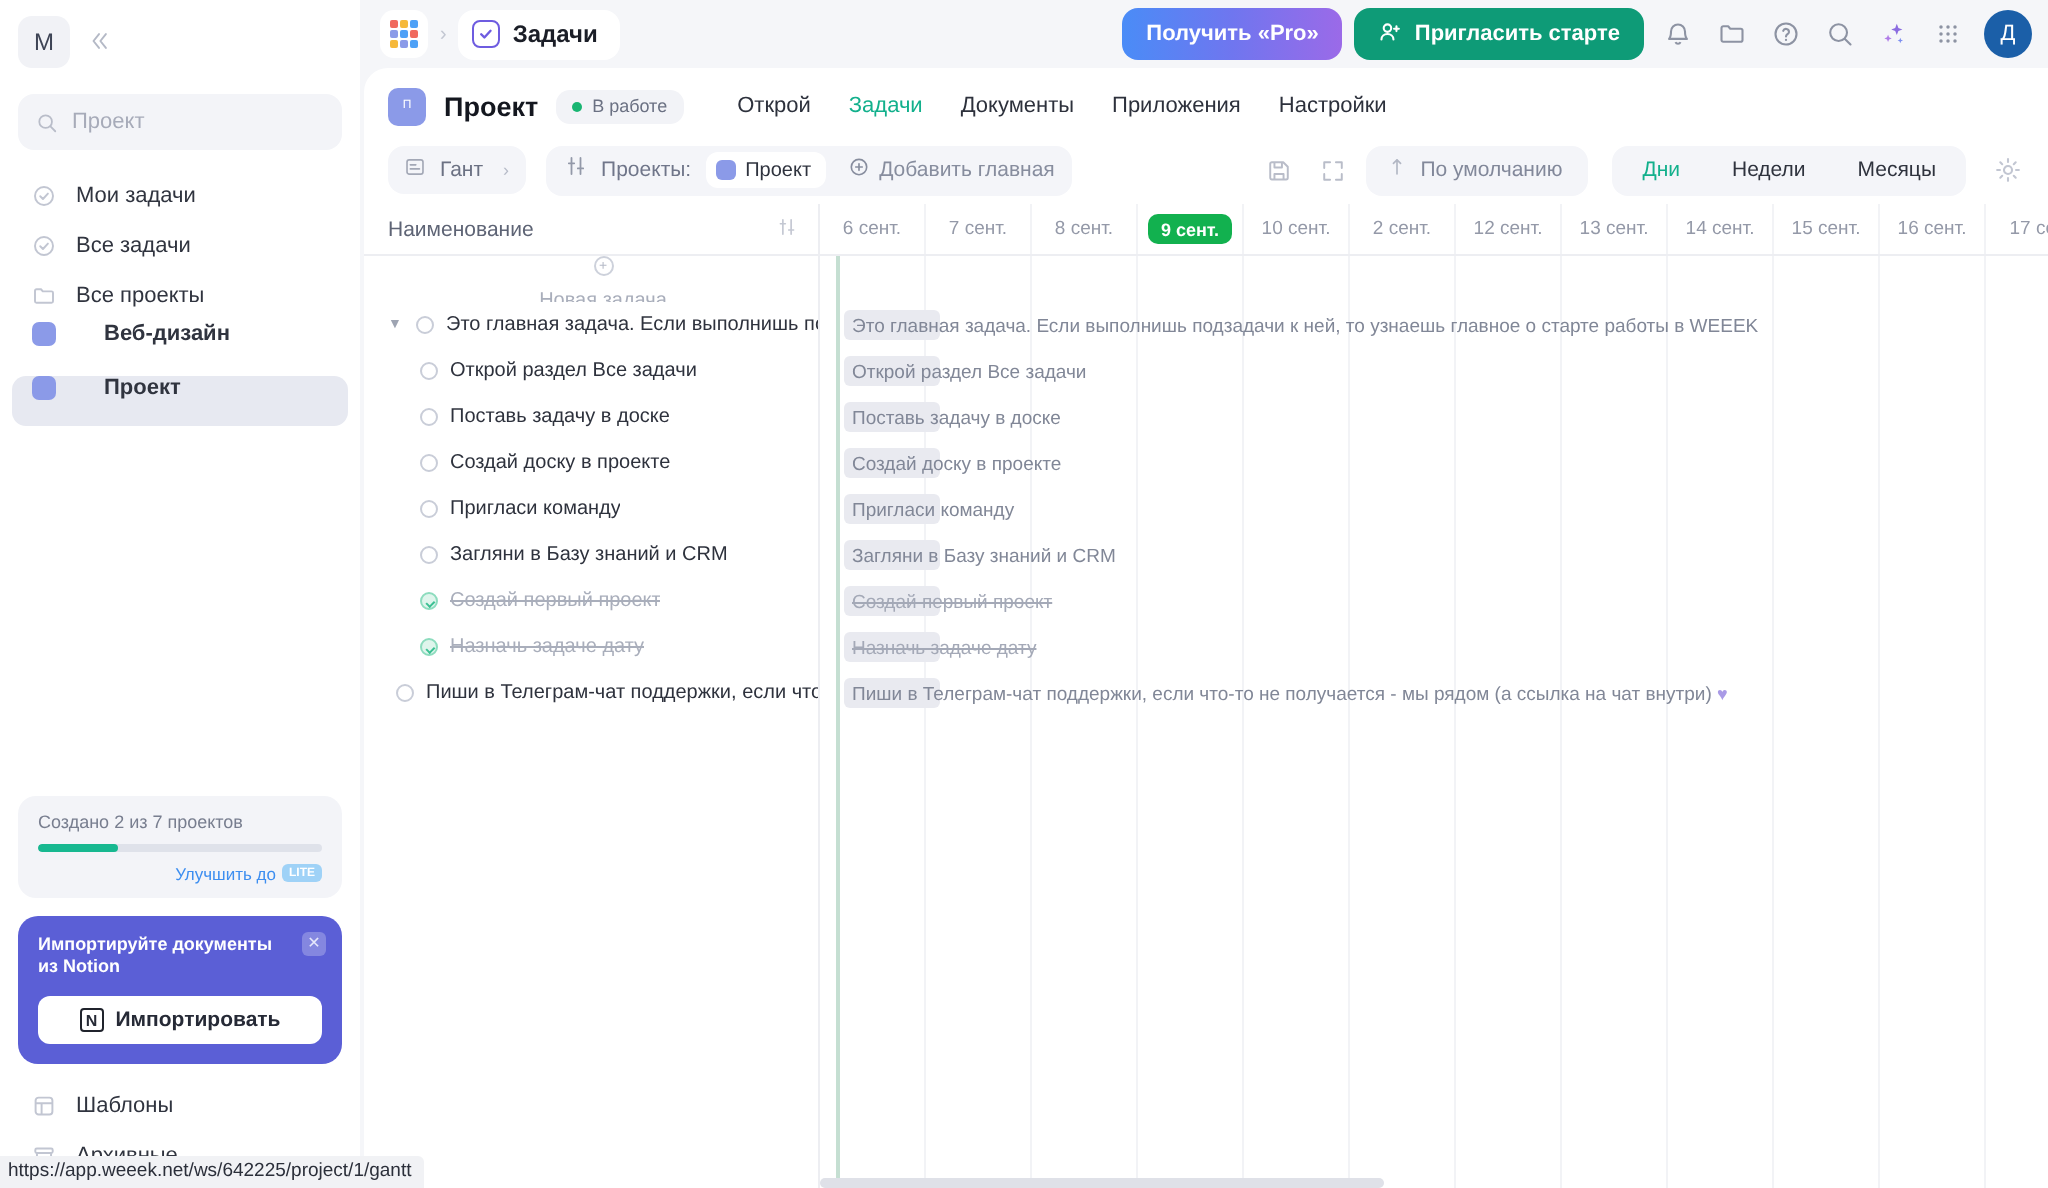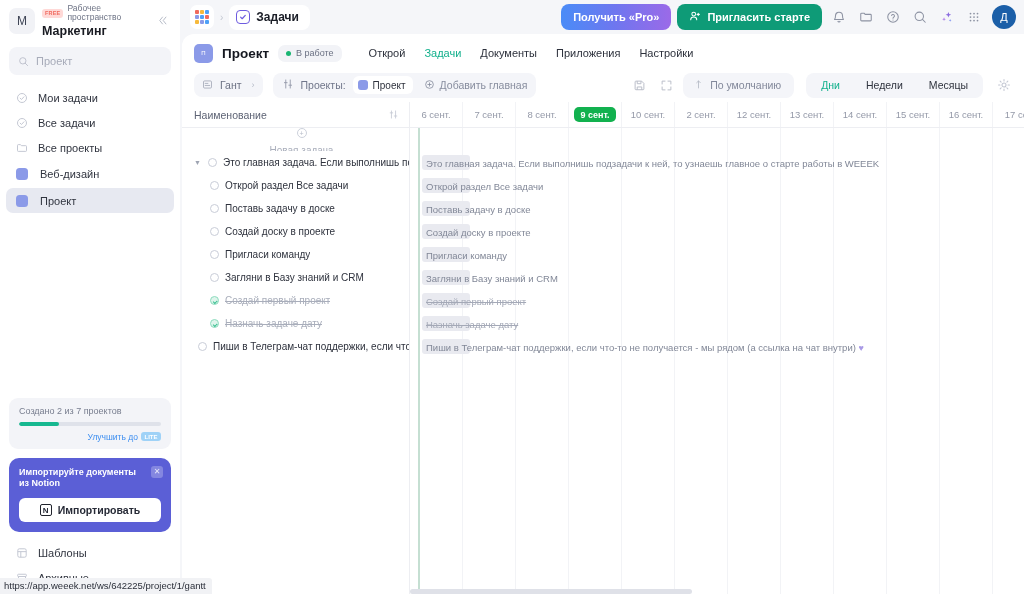--- a/index.html
+++ b/index.html
@@ -53,23 +53,23 @@
   .nav-item .ico { color: #c2c6d2; display: flex; flex: 0 0 13px; }
 
   .section-head {
     display: flex; align-items: center; justify-content: space-between;
     padding: 0 16px 0 16px; margin-top: 13px; margin-bottom: 3px; height: 16px;
   }
   .section-head .t { font-size: 9.5px; color: #9aa0af; }
   .section-head .plus { color: #c6cad5; font-size: 11px; cursor: pointer; }
 
   .proj-item {
-    display: flex; align-items: center; gap: 12px; height: 25px;
+    display: flex; gap: 24px; height: 25px;
     padding: 0 10px; margin: 1px 6px; border-radius: 7px; cursor: pointer;
-    font-size: 11px; color: #30343f;
+    font-size: 11px; color: #30343f; font-weight: bold;
   }
   .proj-item.active { background: #e7e9f1; }
   .proj-swatch { width: 12px; height: 12px; border-radius: 3.5px; background: #8b9ae8; flex: 0 0 12px; }
 
   .sb-spacer { flex: 1; }
 
   .upgrade-card { margin: 0 9px 9px 9px; background: #f3f4f8; border-radius: 9px; padding: 8px 10px 7px 10px; }
   .upgrade-card .lbl { font-size: 9px; color: #787e8f; }
   .progbar { height: 4px; border-radius: 3px; background: #dfe2ea; margin-top: 6px; position: relative; overflow: hidden; }
   .progbar > i { position: absolute; left: 0; top: 0; bottom: 0; background: #17b890; border-radius: 3px; display: block; }
@@ -224,27 +224,20 @@
 </style>
 </head>
 <body>
 
 <div class="app">
 
   <aside class="sidebar">
 
     <div class="ws-head">
       <div class="ws-avatar">M</div>
-      <div class="ws-texts">
-        <div class="ws-top">
-          <span class="free-badge">FREE</span>
-          <span class="ws-sub">Рабочее пространство</span>
-        </div>
-        <div class="ws-name">Маркетинг</div>
-      </div>
       <div class="collapse-btn">
         <svg width="11" height="11" viewBox="0 0 16 16" fill="none" stroke="currentColor" stroke-width="1.4" stroke-linecap="round" stroke-linejoin="round">
             <path d="M8 3L4 8l4 5"></path>
             <path d="M13 3L9 8l4 5"></path>
           </svg>
       </div>
     </div>
 
     <div class="search-box">
       <span class="ico">

